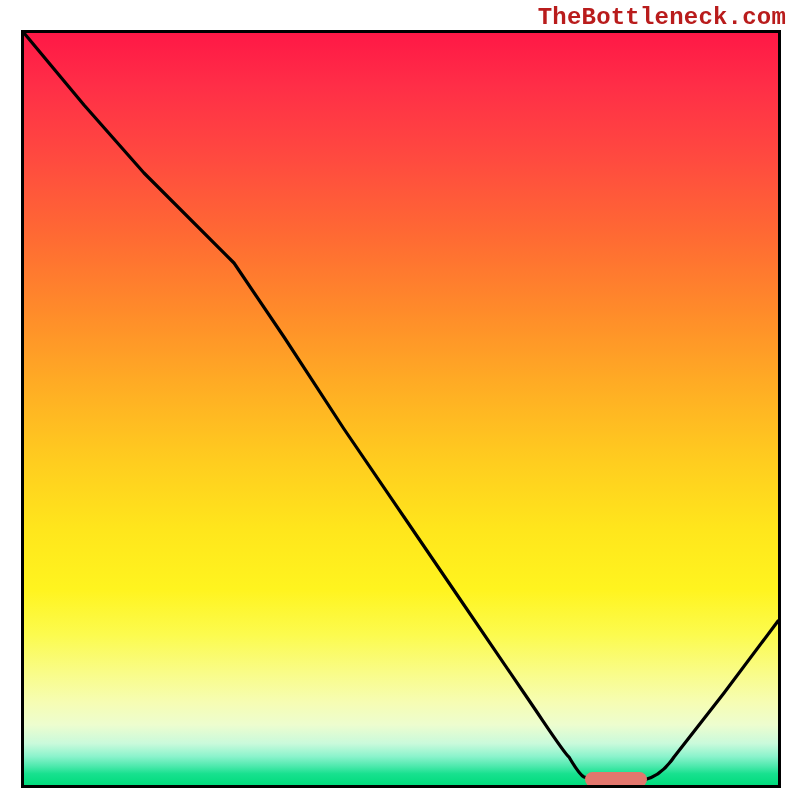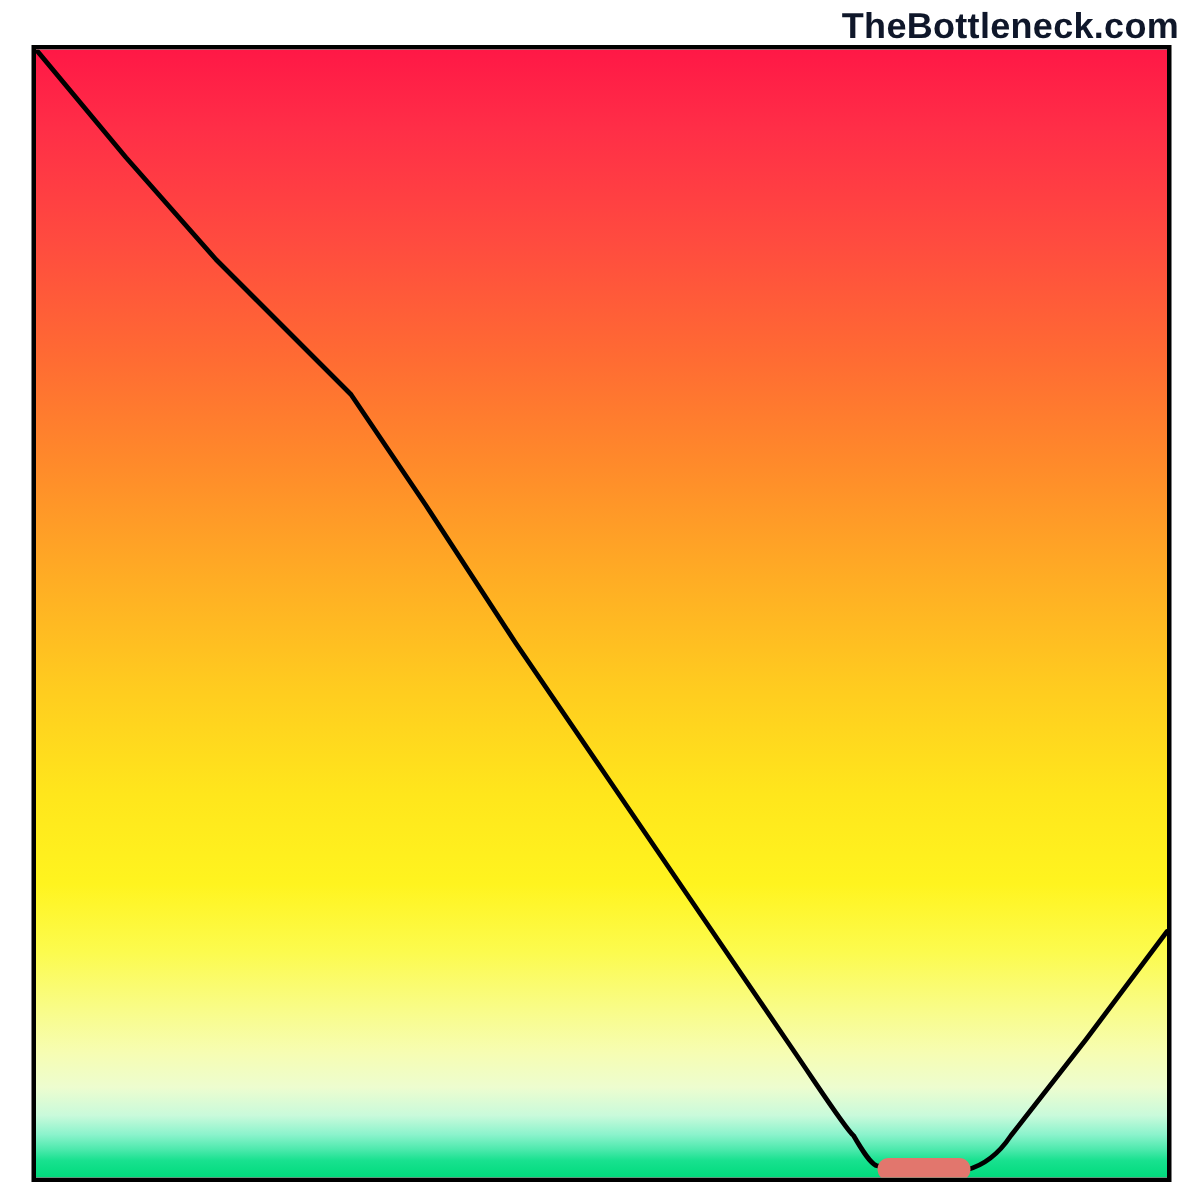--- a/index.html
+++ b/index.html
@@ -14,22 +14,23 @@
     position: relative;
     width: 800px;
     height: 800px;
   }
   .watermark {
     position: absolute;
     top: 4px;
     right: 14px;
     font-size: 24px;
     font-weight: 600;
-    color: #0f172a;
+    color: #b91c1c;
     letter-spacing: 0.2px;
+    font-family: Liberation Mono, monospace;
   }
   
   .plot {
     position: absolute;
     left: 21px;
     top: 30px;
     width: 760px;
     height: 758px;
     border: 3px solid #000000;
     box-sizing: border-box;

